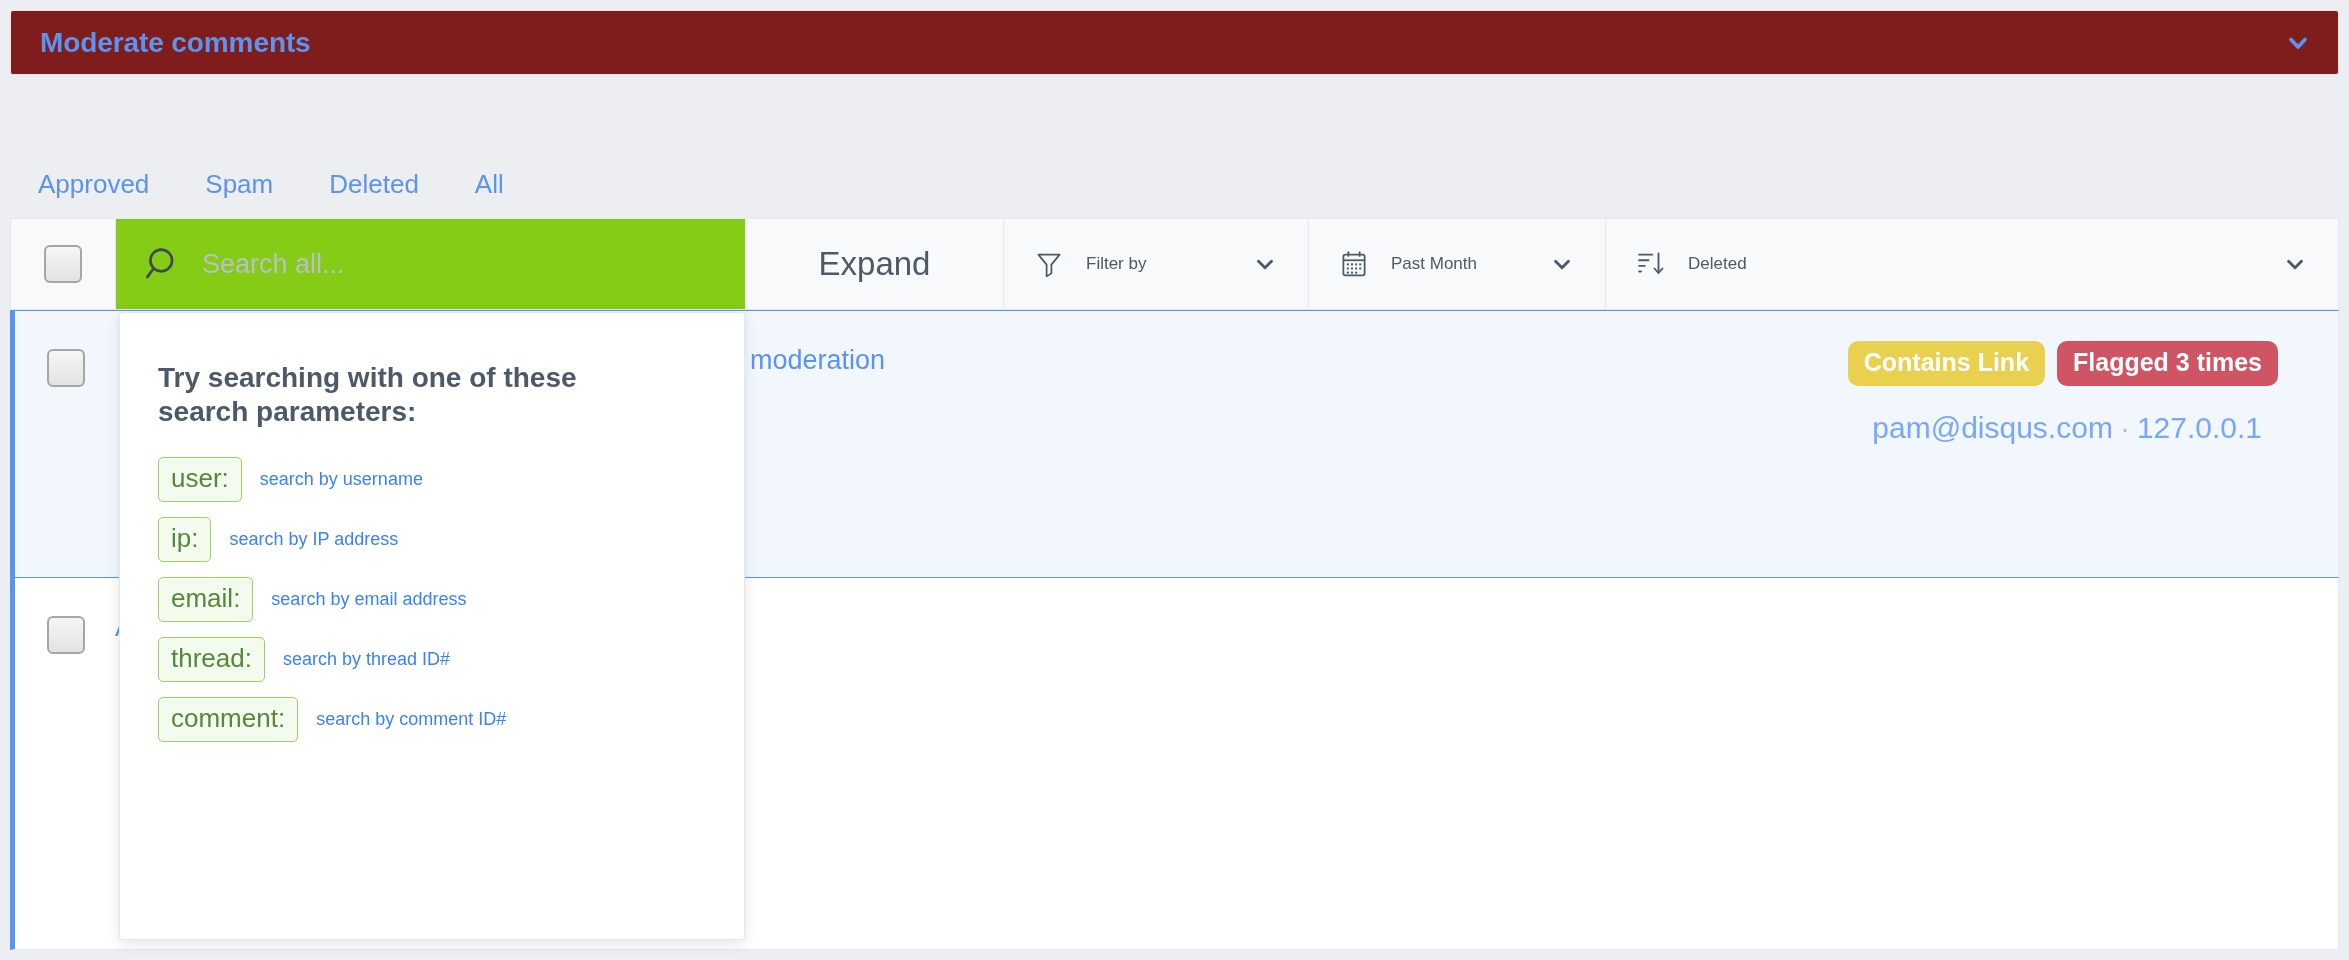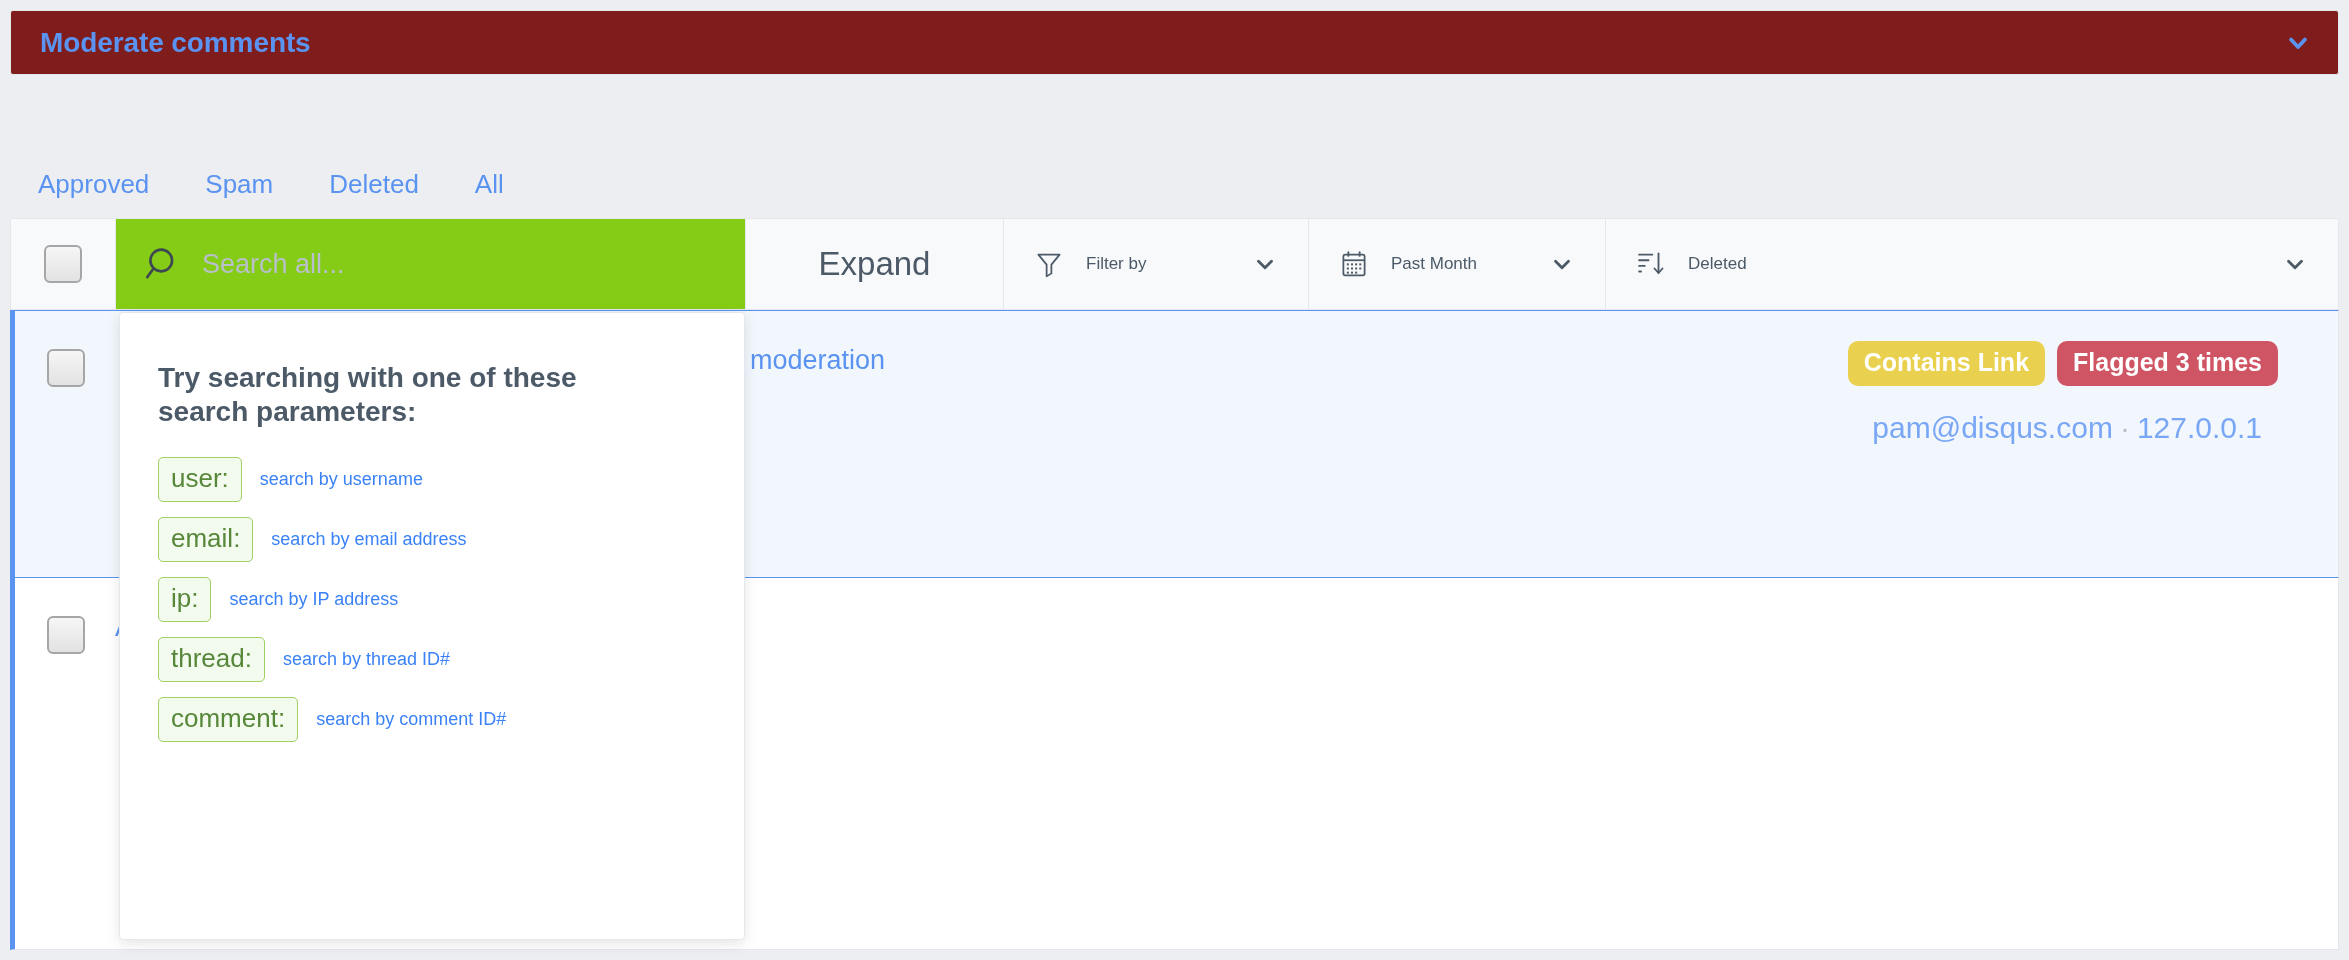--- a/index.html
+++ b/index.html
@@ -355,28 +355,28 @@
   </div>
 
   <div class="search-panel">
     <div class="panel-heading">Try searching with one of these search parameters:</div>
     <div class="param-list">
       <div class="param-row">
         <span class="param-tag">user:</span>
         <span class="param-desc">search by username</span>
       </div>
       <div class="param-row">
+        <span class="param-tag">ip:</span>
+        <span class="param-desc">search by IP address</span>
+      </div>
+      <div class="param-row">
         <span class="param-tag">email:</span>
         <span class="param-desc">search by email address</span>
       </div>
       <div class="param-row">
-        <span class="param-tag">ip:</span>
-        <span class="param-desc">search by IP address</span>
-      </div>
-      <div class="param-row">
         <span class="param-tag">thread:</span>
         <span class="param-desc">search by thread ID#</span>
       </div>
       <div class="param-row">
         <span class="param-tag">comment:</span>
         <span class="param-desc">search by comment ID#</span>
       </div>
     </div>
   </div>
 

